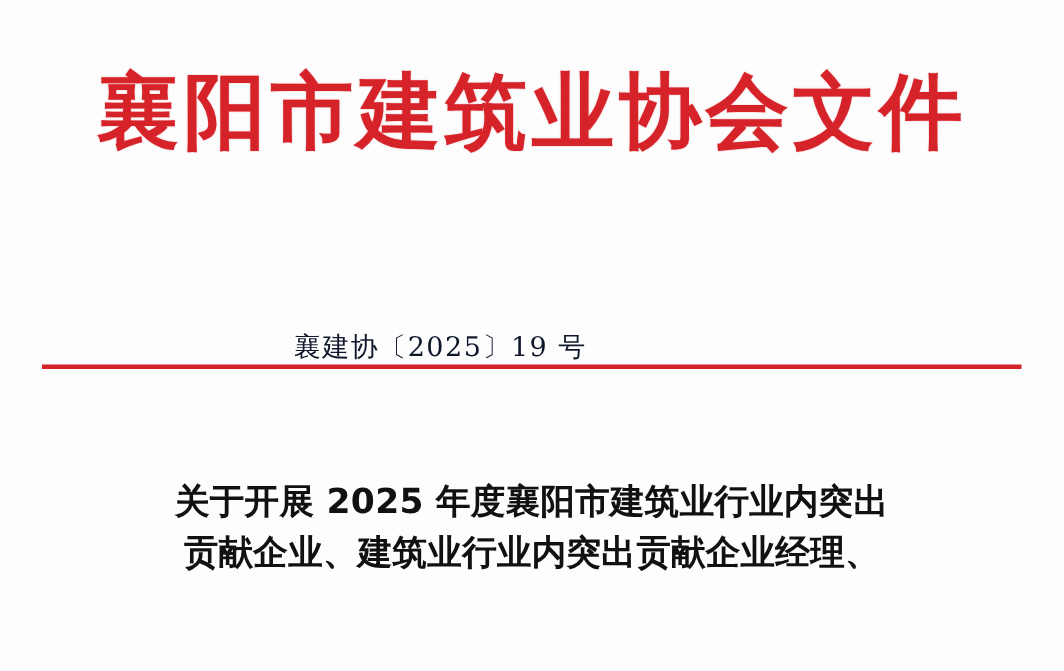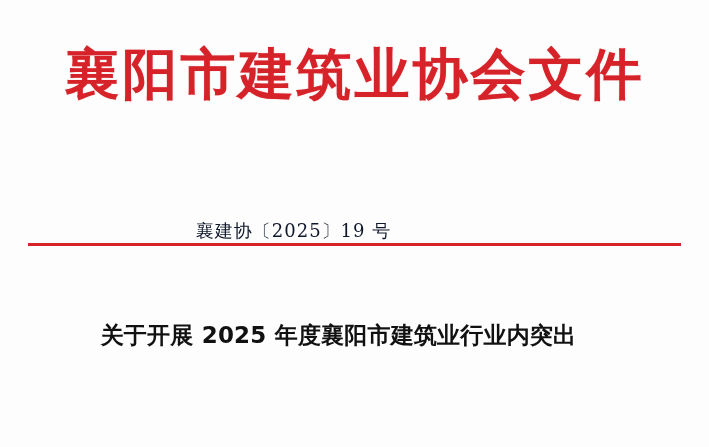--- a/index.html
+++ b/index.html
@@ -57,21 +57,21 @@
     top: 243px;
     left: 28px;
     width: 653px;
     height: 3px;
     background: #d6232a;
   }
   
   .doc-title {
     position: absolute;
     top: 318px;
-    left: 46px;
+    left: 62px;
     width: 585px;
     text-align: center;
     font-family: "DejaVu Sans", sans-serif;
     font-weight: bold;
     font-size: 23px;
     line-height: 34px;
     color: #111111;
     letter-spacing: 0px;
   }
   .doc-title .line {
@@ -90,15 +90,16 @@
   <div class="masthead">
     <div class="masthead-title">襄阳市建筑业协会文件</div>
   </div>
 
   <div class="doc-number">襄建协〔2025〕19 号</div>
 
   <div class="red-rule"></div>
 
   <div class="doc-title">
     <span class="line l1">关于开展 2025 年度襄阳市建筑业行业内突出</span>
+    <span class="line l2">贡献企业、建筑业行业内突出贡献企业经理、</span>
   </div>
 
 </div>
 
 </body></html>

